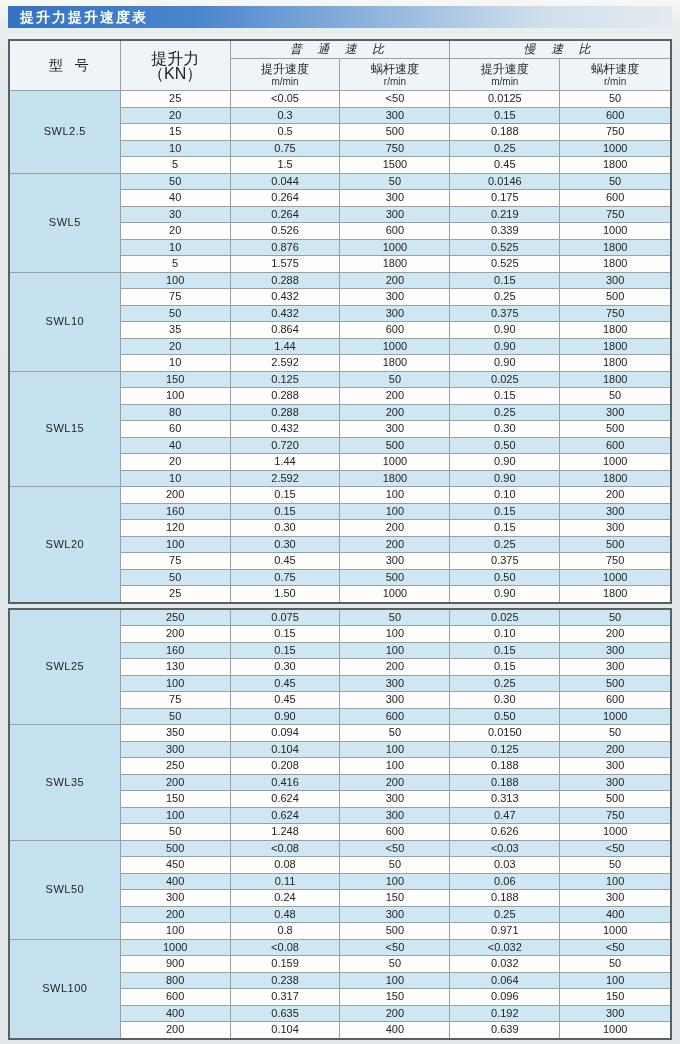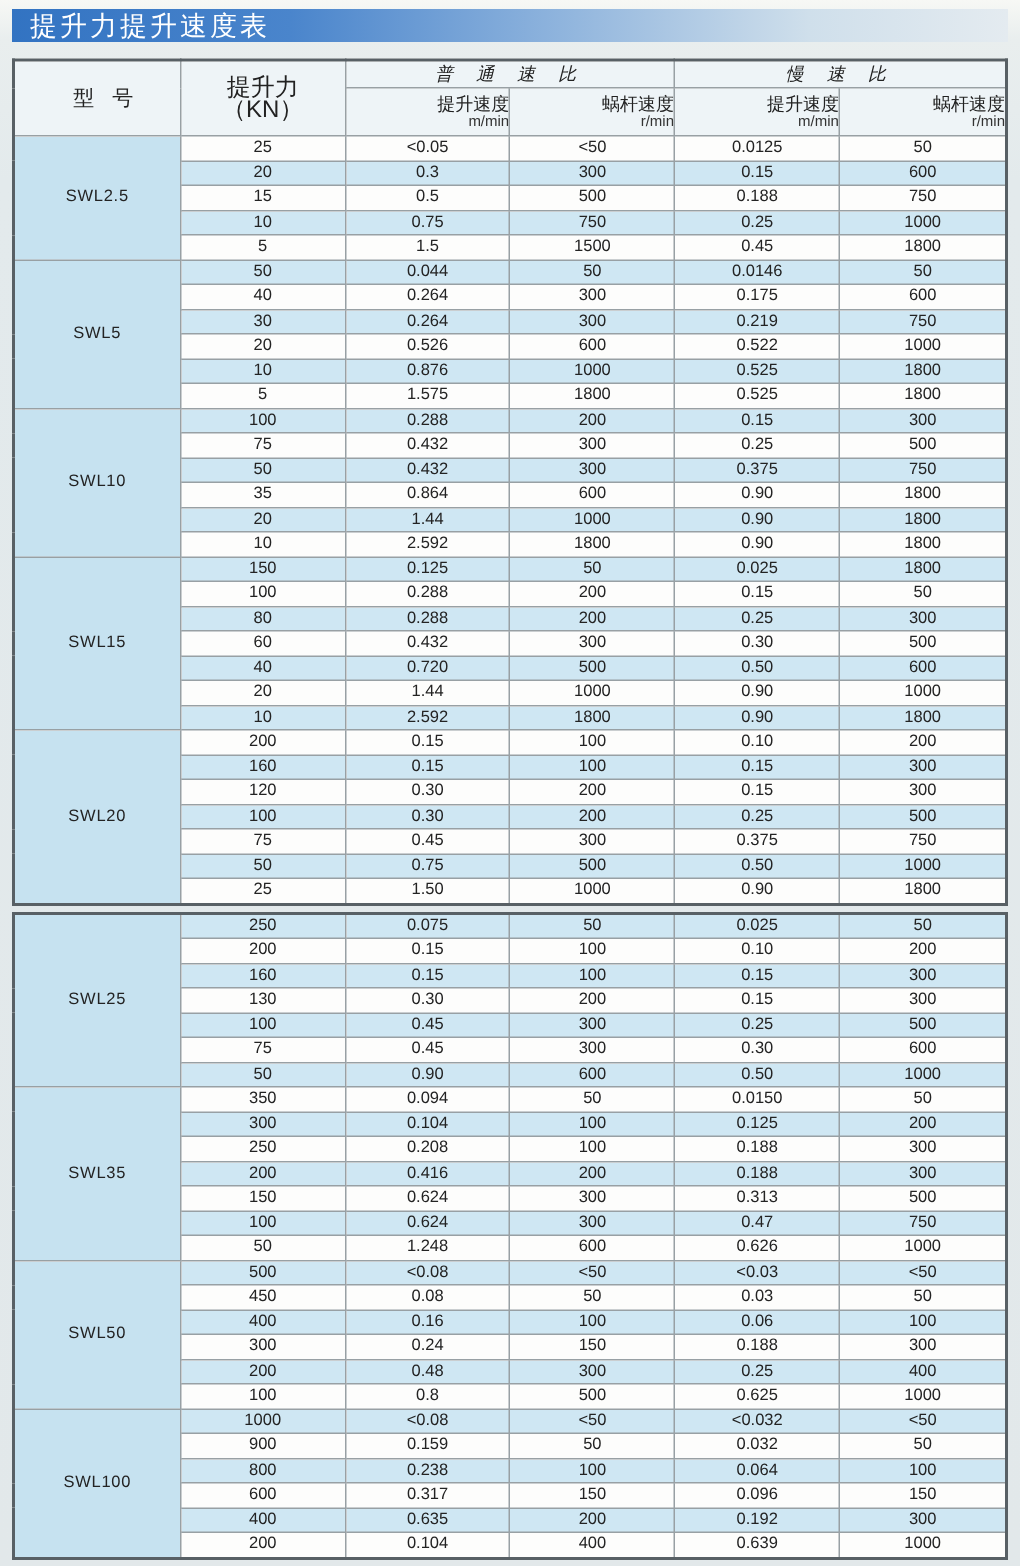--- a/index.html
+++ b/index.html
@@ -5,40 +5,40 @@
   html,body{margin:0;padding:0;}
   body{
     width:680px;height:1044px;overflow:hidden;
     background:linear-gradient(180deg,#f7f8f5 0px,#e9eeee 26px,#e3eaec 120px,#e2e8ea 100%);
     font-family:"Liberation Sans","DejaVu Sans",sans-serif;
     color:#2b2b2b;
   }
   .title-banner{
     margin:6px 8px 0 8px;height:22px;line-height:22px;
     background:linear-gradient(90deg,#3273c2 0%,#4a85cc 28%,#8fb4dd 55%,#cfdfeb 80%,#e4ebf0 100%);
-    color:#ffffff;font-weight:normal;font-size:18px;letter-spacing:2px;
+    color:#ffffff;font-weight:bold;font-size:14px;letter-spacing:2px;
     padding-left:12px;box-sizing:border-box;
   }
   .tables{margin:11px 8px 0 8px;}
   table.spec-table{
     width:664px;border-collapse:collapse;table-layout:fixed;
     background:#fdfdfc;
     border:2px solid #586065;
   }
   table.spec-table + table.spec-table{margin-top:4px;}
   .spec-table th,.spec-table td{
     border:1px solid #98a0a4;
     text-align:center;vertical-align:middle;
     padding:0;overflow:hidden;white-space:nowrap;
   }
   .spec-table thead th{background:#eef4f7;font-weight:normal;color:#222;}
   th.h-model{font-size:14px;letter-spacing:4px;background:#e7f0f5;padding-left:12px;}
   th.h-force{font-size:16px;line-height:15px;background:#e7f0f5;}
   th.h-group{font-size:12px;height:17px;letter-spacing:6px;font-style:italic;}
-  th.h-sub{height:31px;font-size:12px;line-height:13px;text-align:right;}
+  th.h-sub{height:31px;font-size:12px;line-height:13px;}
   .h-sub .unit{font-size:10px;color:#333;display:block;line-height:11px;}
   td.model-cell{
     background:#c6e2f0;font-size:15px;color:#222;letter-spacing:0.5px;
   }
   tr.data-row td{height:15.5px;font-size:11px;line-height:15px;color:#232323;}
   tr.data-row.alt td{background:#cfe7f3;}
   tr.data-row td.model-cell{background:#c6e2f0;}
 </style>
 </head>
 <body>
@@ -127,21 +127,21 @@
           <td>30</td>
           <td>0.264</td>
           <td>300</td>
           <td>0.219</td>
           <td>750</td>
         </tr>
         <tr class="data-row">
           <td>20</td>
           <td>0.526</td>
           <td>600</td>
-          <td>0.522</td>
+          <td>0.339</td>
           <td>1000</td>
         </tr>
         <tr class="data-row alt">
           <td>10</td>
           <td>0.876</td>
           <td>1000</td>
           <td>0.525</td>
           <td>1800</td>
         </tr>
         <tr class="data-row">
@@ -416,21 +416,21 @@
         </tr>
         <tr class="data-row">
           <td>450</td>
           <td>0.08</td>
           <td>50</td>
           <td>0.03</td>
           <td>50</td>
         </tr>
         <tr class="data-row alt">
           <td>400</td>
-          <td>0.16</td>
+          <td>0.11</td>
           <td>100</td>
           <td>0.06</td>
           <td>100</td>
         </tr>
         <tr class="data-row">
           <td>300</td>
           <td>0.24</td>
           <td>150</td>
           <td>0.188</td>
           <td>300</td>
@@ -439,21 +439,21 @@
           <td>200</td>
           <td>0.48</td>
           <td>300</td>
           <td>0.25</td>
           <td>400</td>
         </tr>
         <tr class="data-row">
           <td>100</td>
           <td>0.8</td>
           <td>500</td>
-          <td>0.625</td>
+          <td>0.971</td>
           <td>1000</td>
         </tr>
         <tr class="data-row alt">
           <td class="model-cell" rowspan="6">SWL100</td>
           <td>1000</td>
           <td>&lt;0.08</td>
           <td>&lt;50</td>
           <td>&lt;0.032</td>
           <td>&lt;50</td>
         </tr>

